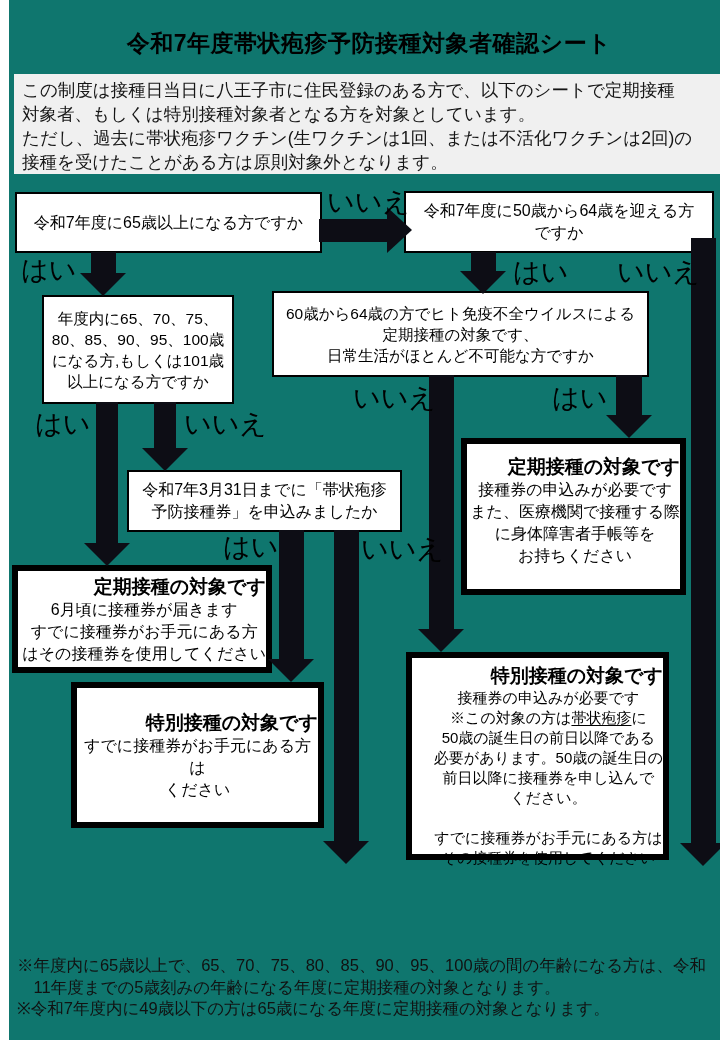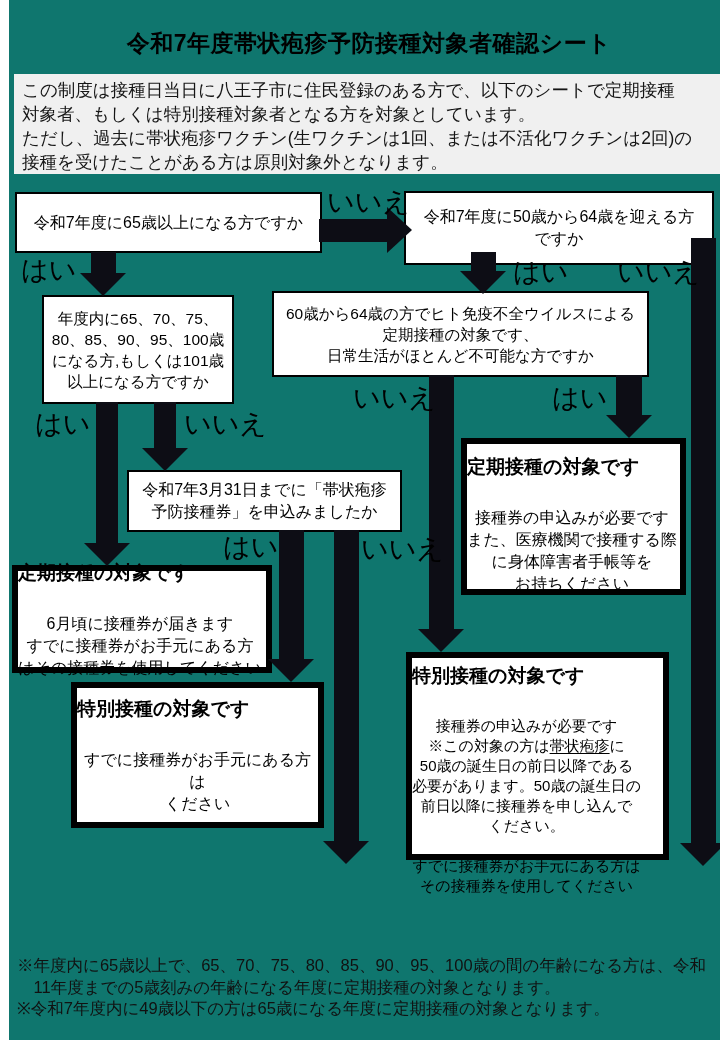--- a/index.html
+++ b/index.html
@@ -18,27 +18,27 @@
     position:absolute;left:5px;top:74px;width:710px;height:100px;
     background:#f0f0f0;box-sizing:border-box;padding:4px 8px;
     font-size:17.5px;line-height:24px;color:#151515;
   }
   .qbox{
     position:absolute;border:2px solid #000;background:#fff;box-sizing:border-box;
     display:flex;align-items:center;justify-content:center;text-align:center;
     font-size:16px;line-height:22px;
   }
   #q1{left:6px;top:192px;width:307px;height:61px;}
-  #q2{left:395px;top:191px;width:310px;height:74px;}
+  #q2{left:395px;top:191px;width:310px;height:62px;}
   #q3{left:33px;top:295px;width:192px;height:109px;font-size:15.5px;line-height:21px;}
   #q4{left:263px;top:291px;width:377px;height:86px;font-size:15.5px;line-height:21px;}
   #q5{left:118px;top:470px;width:275px;height:62px;}
   .rbox{
     position:absolute;border:6px solid #000;background:#fff;box-sizing:border-box;
-    display:flex;flex-direction:column;align-items:flex-start;text-align:center;gap:28px;
+    display:flex;flex-direction:column;align-items:flex-end;text-align:center;
   }
   .rbox .rtitle{font-size:19px;font-weight:bold;line-height:25px;}
   .rbox .rbody{font-size:16px;line-height:22px;}
   #routine-left{left:3px;top:565px;width:260px;height:108px;justify-content:center;}
   #special-left{left:62px;top:682px;width:253px;height:146px;justify-content:center;}
   #routine-right{left:452px;top:438px;width:225px;height:157px;padding-top:10px;}
   #special-right{left:397px;top:652px;width:263px;height:208px;padding-top:5px;}
   #special-right .rbody{font-size:15px;line-height:20px;}
   .ul{text-decoration:underline;text-underline-offset:2px;}
   .bottom-box{

